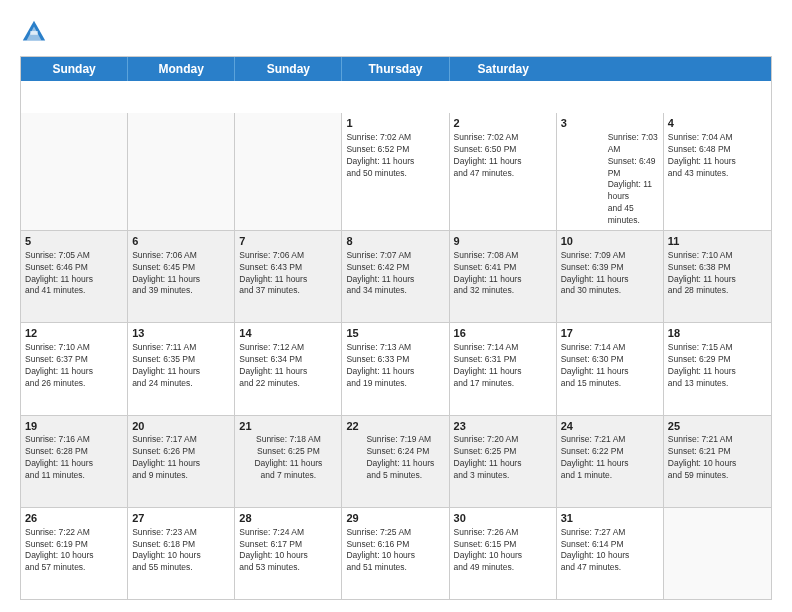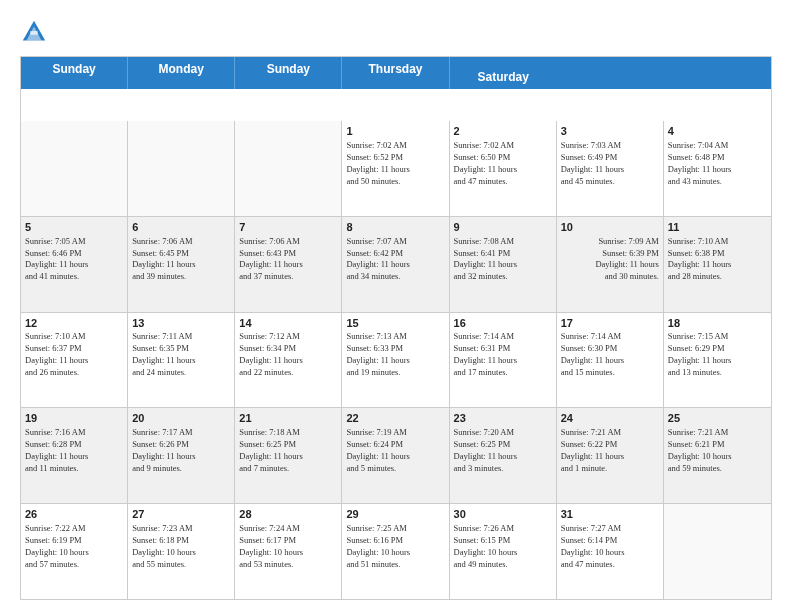--- a/index.html
+++ b/index.html
@@ -65,21 +65,21 @@
       background: #2a7fc9;
     }
     .cal-header-cell {
       color: #fff;
       font-size: 12px;
       font-weight: bold;
       text-align: center;
       padding: 5px 2px;
       border-right: 1px solid #5ba3db;
     }
-    .cal-header-cell:last-child { border-right: none; margin-top: 8px; }
+    .cal-header-cell:last-child { border-right: none; }
     .cal-body {
       flex: 1;
       display: flex;
       flex-direction: column;
     }
     .cal-row {
       display: grid;
       grid-template-columns: repeat(7, 1fr);
       flex: 1;
       border-bottom: 1px solid #ccc;
@@ -99,21 +99,20 @@
     .day-num {
       font-size: 11px;
       font-weight: bold;
       color: #222;
       margin-bottom: 1px;
     }
     .cell-info {
       font-size: 8.5px;
       color: #333;
       line-height: 1.4;
-      font-family: Liberation Serif, serif;
     }
     .shaded { background: #f0f0f0; }
   </style>
 </head>
 <body>
 
 <div class="page">
   <div class="header">
     <div class="logo">
       <svg class="logo-icon" viewBox="0 0 30 30">
@@ -154,21 +153,21 @@
           </div>
           <div class="cal-cell">
             <div class="day-num">2</div>
             <div class="cell-info" style="white-space: pre-line;">Sunrise: 7:02 AM
 Sunset: 6:50 PM
 Daylight: 11 hours
 and 47 minutes.</div>
           </div>
           <div class="cal-cell">
             <div class="day-num">3</div>
-            <div class="cell-info" style="white-space: pre-line;">Sunrise: 7:03 AM
+            <div class="cell-info" style="white-space: pre-line; margin-left: 47px;">Sunrise: 7:03 AM
 Sunset: 6:49 PM
 Daylight: 11 hours
 and 45 minutes.</div>
           </div>
           <div class="cal-cell">
             <div class="day-num">4</div>
             <div class="cell-info" style="white-space: pre-line;">Sunrise: 7:04 AM
 Sunset: 6:48 PM
 Daylight: 11 hours
 and 43 minutes.</div>
@@ -205,21 +204,21 @@
           </div>
           <div class="cal-cell shaded">
             <div class="day-num">9</div>
             <div class="cell-info" style="white-space: pre-line;">Sunrise: 7:08 AM
 Sunset: 6:41 PM
 Daylight: 11 hours
 and 32 minutes.</div>
           </div>
           <div class="cal-cell shaded">
             <div class="day-num">10</div>
-            <div class="cell-info" style="white-space: pre-line; text-align: right;">Sunrise: 7:09 AM
+            <div class="cell-info" style="white-space: pre-line;">Sunrise: 7:09 AM
 Sunset: 6:39 PM
 Daylight: 11 hours
 and 30 minutes.</div>
           </div>
           <div class="cal-cell shaded">
             <div class="day-num">11</div>
             <div class="cell-info" style="white-space: pre-line;">Sunrise: 7:10 AM
 Sunset: 6:38 PM
 Daylight: 11 hours
 and 28 minutes.</div>
@@ -286,28 +285,28 @@
           </div>
           <div class="cal-cell shaded">
             <div class="day-num">20</div>
             <div class="cell-info" style="white-space: pre-line;">Sunrise: 7:17 AM
 Sunset: 6:26 PM
 Daylight: 11 hours
 and 9 minutes.</div>
           </div>
           <div class="cal-cell shaded">
             <div class="day-num">21</div>
-            <div class="cell-info" style="white-space: pre-line;">Sunrise: 7:18 AM
+            <div class="cell-info" style="white-space: pre-line; text-align: center;">Sunrise: 7:18 AM
 Sunset: 6:25 PM
 Daylight: 11 hours
 and 7 minutes.</div>
           </div>
           <div class="cal-cell shaded">
             <div class="day-num">22</div>
-            <div class="cell-info" style="white-space: pre-line;">Sunrise: 7:19 AM
+            <div class="cell-info" style="white-space: pre-line; margin-left: 20px;">Sunrise: 7:19 AM
 Sunset: 6:24 PM
 Daylight: 11 hours
 and 5 minutes.</div>
           </div>
           <div class="cal-cell shaded">
             <div class="day-num">23</div>
             <div class="cell-info" style="white-space: pre-line;">Sunrise: 7:20 AM
 Sunset: 6:25 PM
 Daylight: 11 hours
 and 3 minutes.</div>

